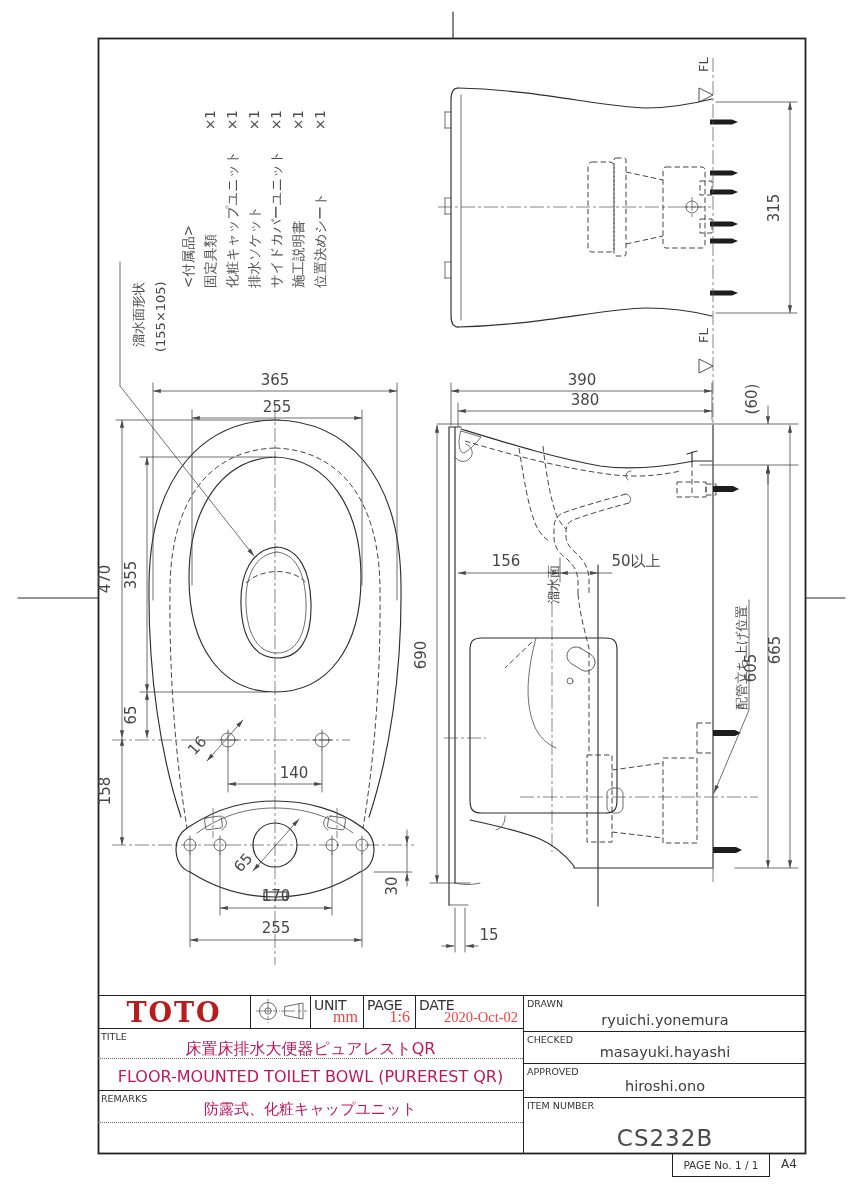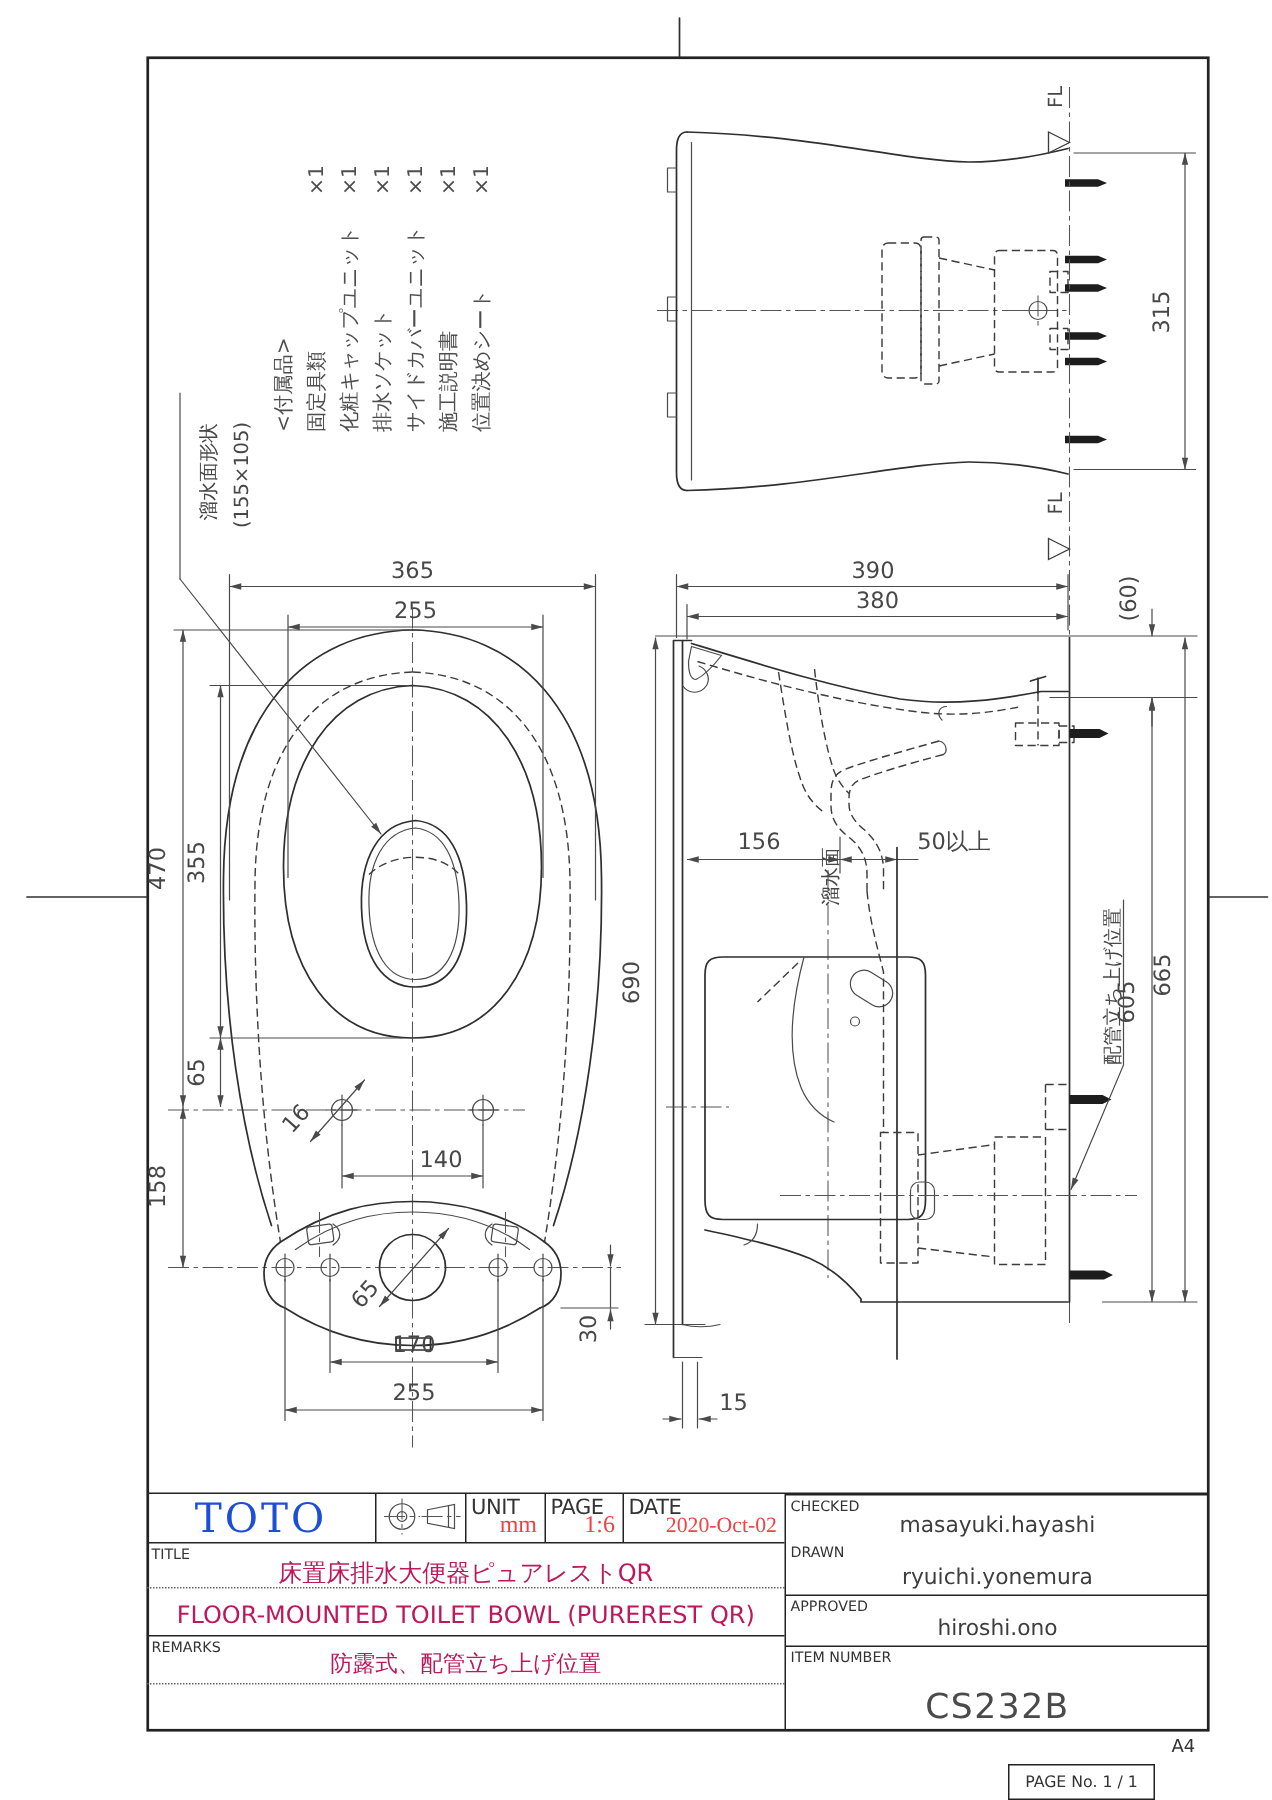--- a/index.html
+++ b/index.html
@@ -18,38 +18,38 @@
   .dt{font-size:15px;}
   .jt{font-size:13px;}
   .acc{font-size:13.5px;fill:#4e4e4e;}
   
   .tb{position:absolute;left:98px;top:995px;width:708px;height:158px;border-top:1.5px solid #222;box-sizing:border-box;}
   .tb *{box-sizing:border-box;}
   .tbl{position:absolute;left:0;top:0;width:425px;height:158px;}
   .tbr{position:absolute;left:425px;top:0;width:283px;height:158px;border-left:1.3px solid #222;}
   .r1{position:absolute;left:0;top:0;width:100%;height:33px;border-bottom:1.3px solid #222;display:flex;}
   .c-logo{width:152px;display:flex;align-items:center;justify-content:center;}
-  .logo{font-family:"DejaVu Serif",serif;font-weight:normal;font-size:27px;letter-spacing:2px;color:#1d4ed8;}
+  .logo{font-family:"DejaVu Serif",serif;font-weight:bold;font-size:27px;letter-spacing:2px;color:#b91c1c;}
   .cell{border-left:1.2px solid #222;position:relative;}
   .c-sym{width:60px;}
   .c-unit{width:53px;}
   .c-scale{width:52px;}
   .c-date{flex:1;}
   .lbl{position:absolute;left:3px;top:1px;font-size:14px;letter-spacing:-0.3px;color:#333;}
   .val{position:absolute;right:5px;bottom:2px;font-size:16px;color:#ef4444;font-family:Liberation Serif, serif;}
   .val.sm{font-size:14.5px;}
   .rowt{position:absolute;left:0;width:100%;padding-left:48px;}
   .ctr{position:absolute;left:0;width:100%;text-align:center;color:#be185d;}
   .dotted{border-bottom:1.1px dotted #666;}
   .solid{border-bottom:1.3px solid #222;}
   .rlabel{position:absolute;left:3px;top:2px;font-size:9.5px;color:#333;}
   .rrow{position:relative;width:100%;}
   .rval{position:absolute;left:0;right:0;bottom:3px;text-align:center;font-size:14.5px;color:#3d3d3d;}
   .pageno{position:absolute;left:672px;top:1153px;width:96px;height:22px;border:1.3px solid #222;
-          display:flex;align-items:center;justify-content:center;font-size:10.5px;color:#333;margin-top:23px;}
+          display:flex;align-items:center;justify-content:center;font-size:10.5px;color:#333;}
   .a4{position:absolute;left:781px;top:1157px;font-size:12px;color:#333;}
 </style>
 </head>
 <body>
 
 <div id="sheet">
 <svg width="848" height="1200" viewBox="0 0 848 1200">
   <defs>
     <marker id="ar" viewBox="0 0 10 6" refX="9.4" refY="3" markerWidth="11" markerHeight="7" orient="auto-start-reverse">
       <path d="M0.5,0.6 L9.5,3 L0.5,5.4 Z" fill="#4a4a4a"></path>
@@ -308,32 +308,32 @@
       </div>
       <div class="rowt dotted" style="top:33px;height:30px;">
         <span class="rlabel">TITLE</span>
         <div class="ctr" style="top:10px;font-size:16px;">床置床排水大便器ピュアレストQR</div>
       </div>
       <div class="rowt solid" style="top:63px;height:32px;">
         <div class="ctr" style="top:8px;font-size:16px;">FLOOR-MOUNTED TOILET BOWL (PUREREST QR)</div>
       </div>
       <div class="rowt dotted" style="top:95px;height:32px;">
         <span class="rlabel">REMARKS</span>
-        <div class="ctr" style="top:9px;font-size:15px;">防露式、配管立ち上げ位置</div>
+        <div class="ctr" style="top:9px;font-size:15px;">防露式、化粧キャップユニット</div>
       </div>
       <div class="rowt" style="top:127px;height:31px;"></div>
     </div>
     <div class="tbr">
+      <div class="rrow" style="height:35px;">
+        <span class="rlabel">DRAWN</span>
+        <div class="rval">ryuichi.yonemura</div>
+      </div>
       <div class="rrow" style="height:32px;border-top:1.2px solid #222;">
         <span class="rlabel">CHECKED</span>
         <div class="rval">masayuki.hayashi</div>
-      </div>
-      <div class="rrow" style="height:35px;">
-        <span class="rlabel">DRAWN</span>
-        <div class="rval">ryuichi.yonemura</div>
       </div>
       <div class="rrow" style="height:34px;border-top:1.2px solid #222;">
         <span class="rlabel">APPROVED</span>
         <div class="rval">hiroshi.ono</div>
       </div>
       <div class="rrow" style="height:55px;border-top:1.2px solid #222;">
         <span class="rlabel">ITEM NUMBER</span>
         <div class="rval" style="font-size:23px;letter-spacing:1px;color:#4a4a4a;bottom:1px;">CS232B</div>
       </div>
     </div>

